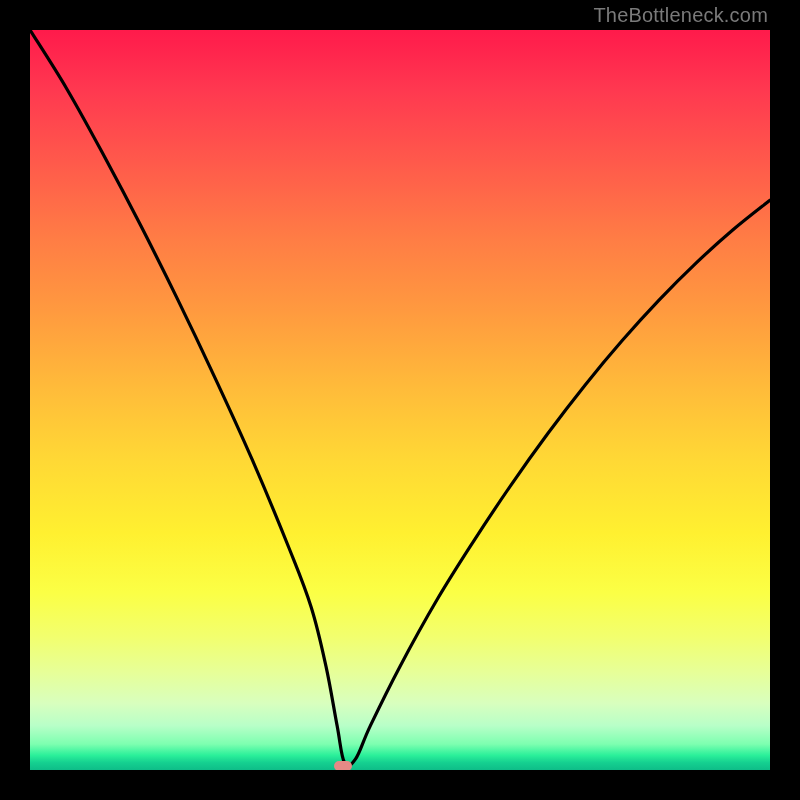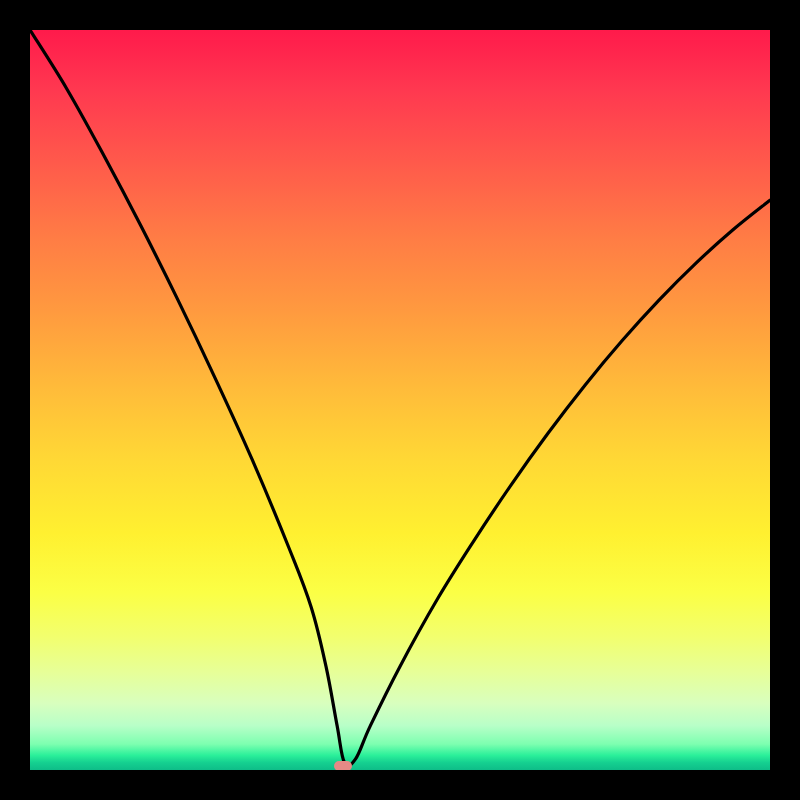--- a/index.html
+++ b/index.html
@@ -69,20 +69,21 @@
     height: 10px;
     border-radius: 5px;
     background: #e58a86;
     transform: translate(-50%, -50%);
   }
 </style>
 </head>
 <body>
 
 <div class="frame">
+  <div class="watermark">TheBottleneck.com</div>
 
   <div class="plot-area">
     <div class="gradient-bg"></div>
 
     <svg class="curve-svg" viewBox="0 0 740 740" preserveAspectRatio="none">
       <path id="curve-path" fill="none" stroke="#000000" stroke-width="3.2" stroke-linecap="round" stroke-linejoin="round" d="M 0.00 0.00 C 6.66 10.66, 23.68 36.56, 37.00 59.20 C 50.32 81.84, 60.68 101.16, 74.00 125.80 C 87.32 150.44, 97.68 170.13, 111.00 196.10 C 124.32 222.07, 134.68 242.79, 148.00 270.10 C 161.32 297.41, 171.68 319.16, 185.00 347.80 C 198.32 376.44, 208.68 398.56, 222.00 429.20 C 235.32 459.84, 248.34 491.36, 259.00 518.00 C 269.66 544.64, 274.54 555.89, 281.20 577.20 C 287.86 598.51, 291.34 615.09, 296.00 636.40 C 300.66 657.71, 303.77 678.28, 307.10 695.60 C 310.43 712.92, 311.17 726.61, 314.50 732.60 C 317.83 738.59, 320.94 735.56, 325.60 728.90 C 330.26 722.24, 332.41 712.25, 340.40 695.60 C 348.39 678.95, 358.01 659.04, 370.00 636.40 C 381.99 613.76, 393.68 592.44, 407.00 569.80 C 420.32 547.16, 430.68 531.25, 444.00 510.60 C 457.32 489.95, 467.68 474.41, 481.00 455.10 C 494.32 435.79, 504.68 421.28, 518.00 403.30 C 531.32 385.32, 541.68 371.85, 555.00 355.20 C 568.32 338.55, 578.68 326.12, 592.00 310.80 C 605.32 295.48, 615.68 284.09, 629.00 270.10 C 642.32 256.11, 652.68 245.75, 666.00 233.10 C 679.32 220.45, 689.68 211.12, 703.00 199.80 C 716.32 188.48, 733.34 175.53, 740.00 170.20"></path>
     </svg>
 
     <div id="min-marker" class="marker" style="left: 313.02px; top: 735.56px; background: rgb(229, 138, 134);"></div>
   </div>

